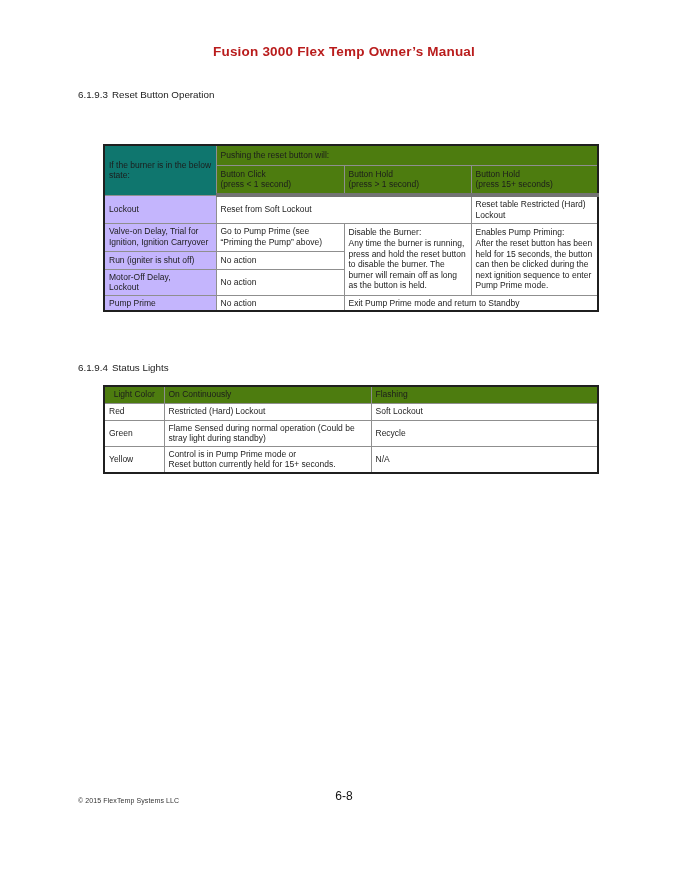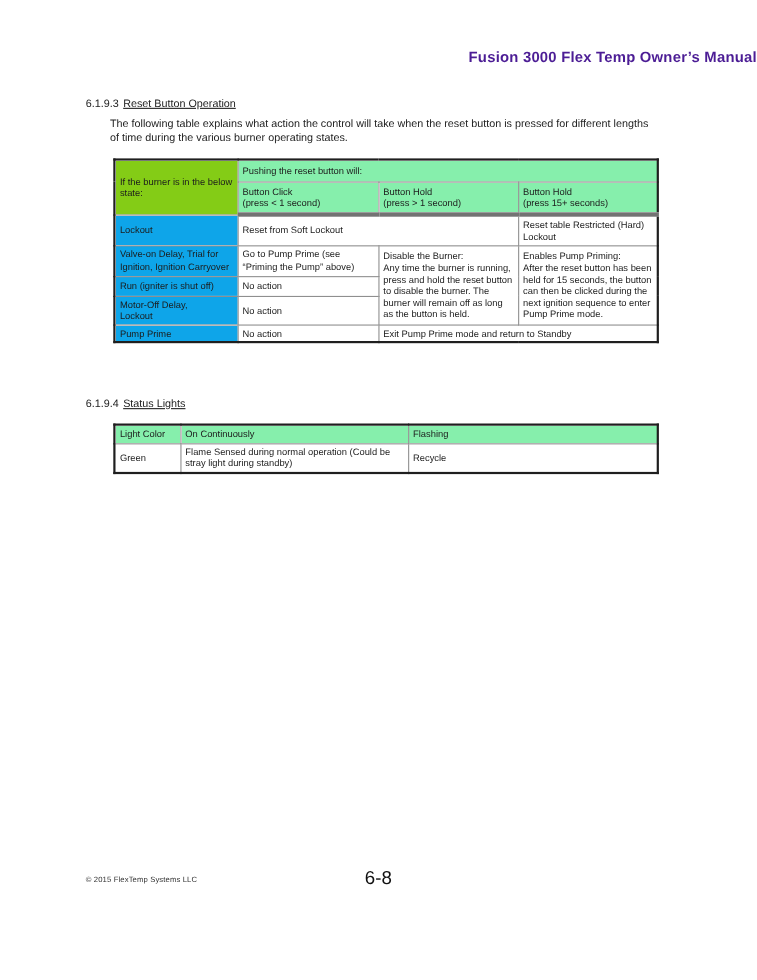--- a/index.html
+++ b/index.html
@@ -1,60 +1,59 @@
 <!DOCTYPE html>
 <html><head>
 <meta charset="utf-8">
 <style>
   html,body{margin:0;padding:0;background:#fff;}
   .page{
     position:relative;width:688px;height:891px;background:#ffffff;
     font-family:"Liberation Sans","DejaVu Sans",sans-serif;color:#1c1c1c;overflow:hidden;
   }
   .doc-title{
-    position:absolute;top:44px;left:0;right:0;text-align:right;
-    font-size:13.5px;font-weight:bold;letter-spacing:.2px;color:#4c1d95;
+    position:absolute;top:44px;left:0;right:0;text-align:center;
+    font-size:13.5px;font-weight:bold;letter-spacing:.2px;color:#b91c1c;
   }
   .sec-heading{position:absolute;left:78px;font-size:9.8px;color:#222;}
-  .sec-heading .sec-name{text-decoration:underline;margin-left:4px;}
+  .sec-heading .sec-name{margin-left:4px;}
   .sec1-heading{top:89px;}
   .sec2-heading{top:362px;}
   .intro{position:absolute;left:100px;width:498px;font-size:9.8px;line-height:12.6px;color:#222;}
   .intro1{top:107px;}
   .intro2{top:364px;}
   table{border-collapse:collapse;table-layout:fixed;}
   .tbl{position:absolute;left:103px;font-size:8.5px;line-height:10.6px;color:#1c1c1c;}
   .tbl1{top:144px;width:494px;}
   .tbl2{top:385px;width:494px;}
   .tbl td,.tbl th{
     border:1px solid #8f8f8f;padding:2px 4px;font-weight:normal;
     vertical-align:middle;text-align:left;overflow:hidden;
   }
   .tbl{border:2px solid #1f1f1f;}
   .tbl1 tr.hdr-bottom td, .tbl1 tr.hdr-bottom th{border-bottom:4px solid #737373;}
-  .hdr{background:#86efac;text-align:center;}
-  .corner{background:#84cc16;text-align:center;}
-  .statecol{background:#0ea5e9;}
+  .hdr{background:#4d7c0f;text-align:center;}
+  .corner{background:#0f766e;text-align:center;}
+  .statecol{background:#c4b5fd;}
   .pre{white-space:pre-line;}
   .center{text-align:center;margin-left:18px;}
   .vtop{vertical-align:top;padding-top:3px;}
   .footer-copy{position:absolute;left:78px;top:797px;font-size:7px;color:#333;letter-spacing:.1px;}
-  .footer-page{position:absolute;left:0;right:0;top:789px;text-align:center;font-size:17px;color:#111;}
+  .footer-page{position:absolute;left:0;right:0;top:789px;text-align:center;font-size:12px;color:#111;}
 </style>
 </head>
 <body>
 
 <div class="page">
 
   <div class="doc-title">Fusion 3000 Flex Temp Owner’s Manual</div>
 
   <div class="sec-heading sec1-heading">
     <span>6.1.9.3</span><span class="sec-name">Reset Button Operation</span>
   </div>
-  <div class="intro intro1">The following table explains what action the control will take when the reset button is pressed for different lengths of time during the various burner operating states.</div>
 
   <table class="tbl tbl1">
     <colgroup>
         <col style="width:112px">
         <col style="width:128px">
         <col style="width:127px">
         <col style="width:127px">
       </colgroup>
     <tbody>
         <tr style="height:20px">
@@ -104,28 +103,39 @@
   </div>
 
   <table class="tbl tbl2">
     <colgroup>
         <col style="width:60px">
         <col style="width:207px">
         <col style="width:227px">
       </colgroup>
     <tbody>
         <tr style="height:17px">
-      <td class="hdr" style="text-align:left">Light Color</td>
+      <td class="hdr" style="text-align:center">Light Color</td>
       <td class="hdr">On Continuously</td>
       <td class="hdr">Flashing</td>
+    </tr>
+    <tr style="height:17px">
+      <td>Red</td>
+      <td>Restricted (Hard) Lockout</td>
+      <td>Soft Lockout</td>
     </tr>
     <tr style="height:26px">
       <td>Green</td>
       <td>Flame Sensed during normal operation (Could be stray light during standby)</td>
       <td>Recycle</td>
+    </tr>
+    <tr style="height:27px">
+      <td>Yellow</td>
+      <td class="pre">Control is in Pump Prime mode or
+Reset button currently held for 15+ seconds.</td>
+      <td>N/A</td>
     </tr>
   </tbody>
     </table>
 
   <div class="footer-copy">© 2015 FlexTemp Systems LLC</div>
   <div class="footer-page">6-8</div>
 
 </div>
 
 </body></html>

